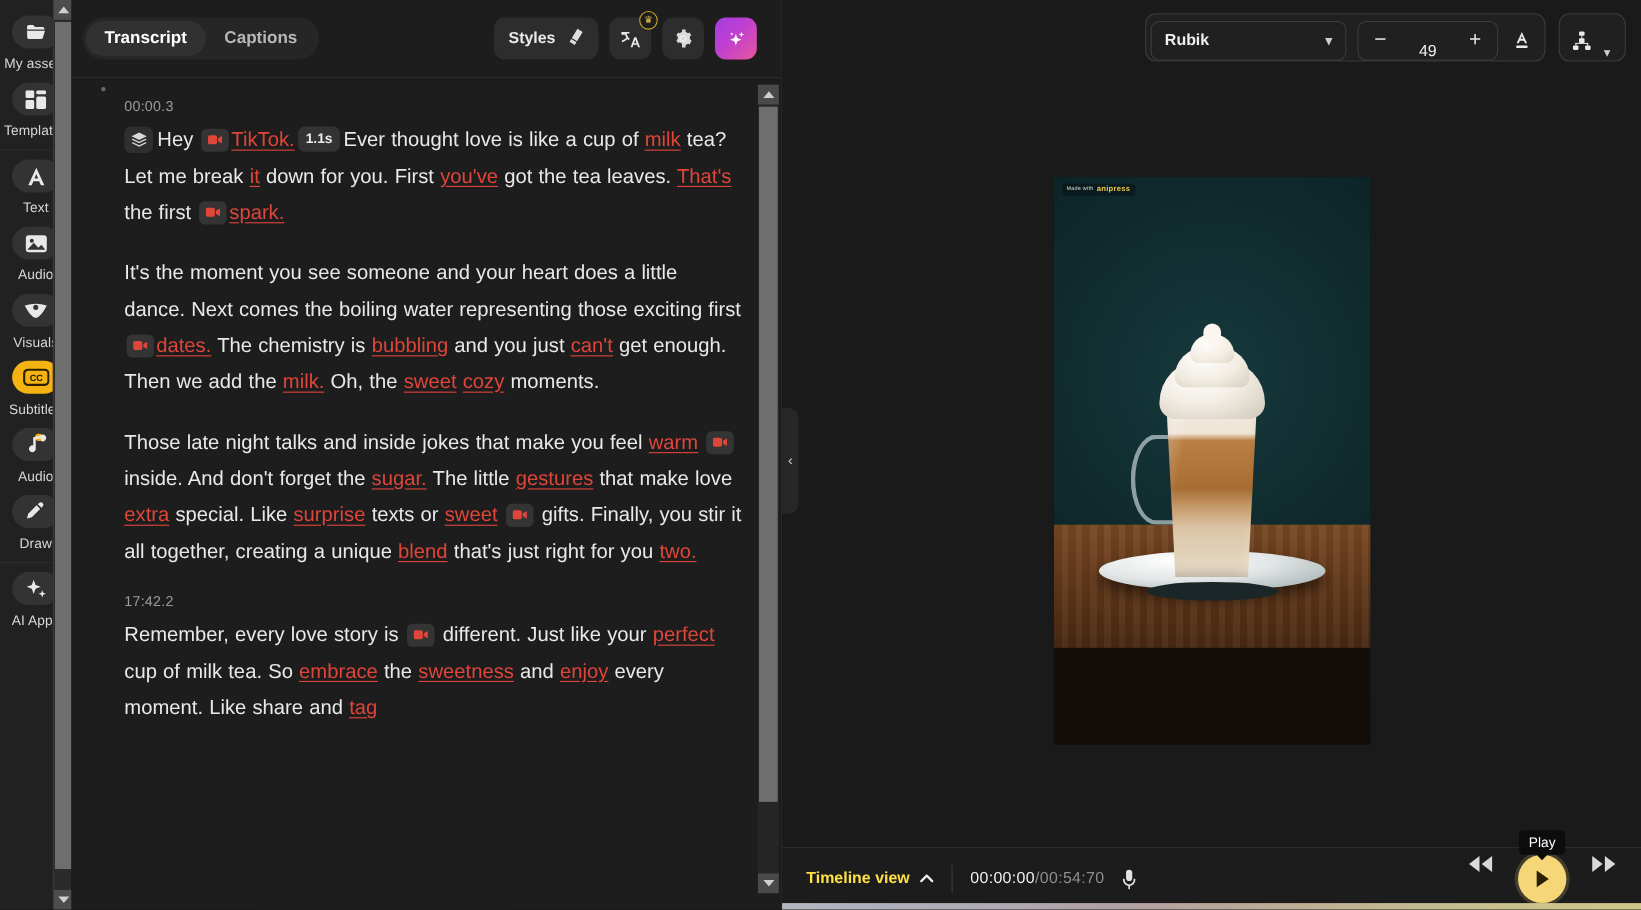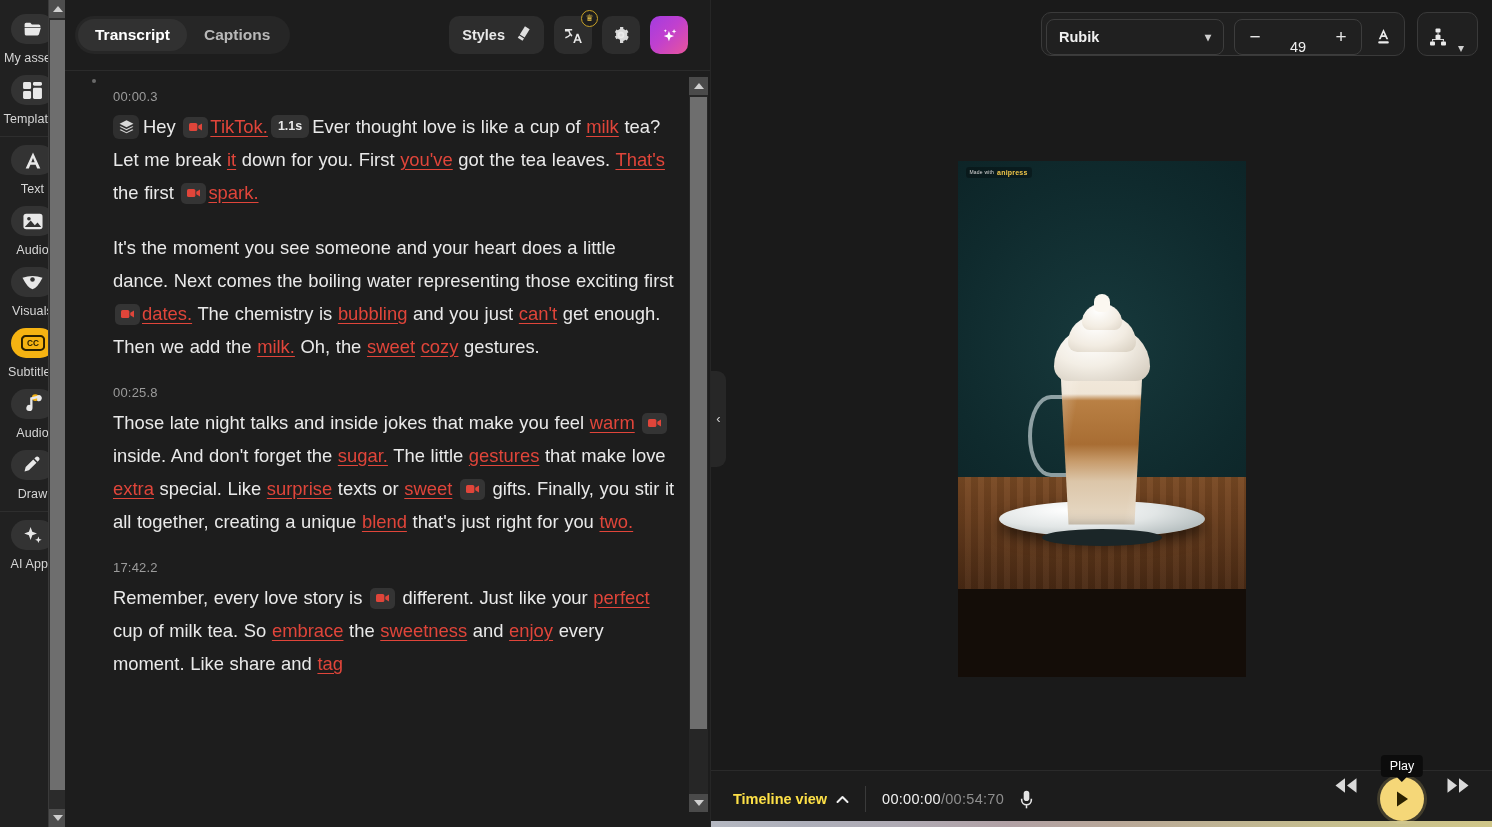--- a/index.html
+++ b/index.html
@@ -725,24 +725,23 @@
                   <path d="M10 3.6 L14 1.2 V8.8 L10 6.4z"></path>
                 </svg>
               </span><span class="kw">spark.</span></div>
           </div>
           <div class="para">
             <div class="ptext"><span>It's the moment you see someone and your heart does a little dance. Next comes the boiling water representing those exciting first </span><span class="chip-cam">
                 <svg width="13" height="10" viewBox="0 0 14 10" fill="#e0453a">
                   <rect x="0" y="0.6" width="9" height="8.8" rx="1.8"></rect>
                   <path d="M10 3.6 L14 1.2 V8.8 L10 6.4z"></path>
                 </svg>
-              </span><span class="kw">dates.</span><span> The chemistry is </span><span class="kw">bubbling</span><span> and you just </span><span class="kw">can't</span><span> get enough. Then we add the </span><span class="kw">milk.</span><span> Oh, the </span><span class="kw">sweet</span><span> </span><span class="kw">cozy</span><span> gestures.</span></div>
+              </span><span class="kw">dates.</span><span> The chemistry is </span><span class="kw">bubbling</span><span> and you just </span><span class="kw">can't</span><span> get enough. Then we add the </span><span class="kw">milk.</span><span> Oh, the </span><span class="kw">sweet</span><span> </span><span class="kw">cozy</span><span> moments.</span></div>
           </div>
           <div class="para">
-            <div class="ts">00:25.8</div>
             <div class="ptext"><span>Those late night talks and inside jokes that make you feel </span><span class="kw">warm</span><span> </span><span class="chip-cam">
                 <svg width="13" height="10" viewBox="0 0 14 10" fill="#e0453a">
                   <rect x="0" y="0.6" width="9" height="8.8" rx="1.8"></rect>
                   <path d="M10 3.6 L14 1.2 V8.8 L10 6.4z"></path>
                 </svg>
               </span><span> inside. And don't forget the </span><span class="kw">sugar.</span><span> The little </span><span class="kw">gestures</span><span> that make love </span><span class="kw">extra</span><span> special. Like </span><span class="kw">surprise</span><span> texts or </span><span class="kw">sweet</span><span> </span><span class="chip-cam">
                 <svg width="13" height="10" viewBox="0 0 14 10" fill="#e0453a">
                   <rect x="0" y="0.6" width="9" height="8.8" rx="1.8"></rect>
                   <path d="M10 3.6 L14 1.2 V8.8 L10 6.4z"></path>
                 </svg>

